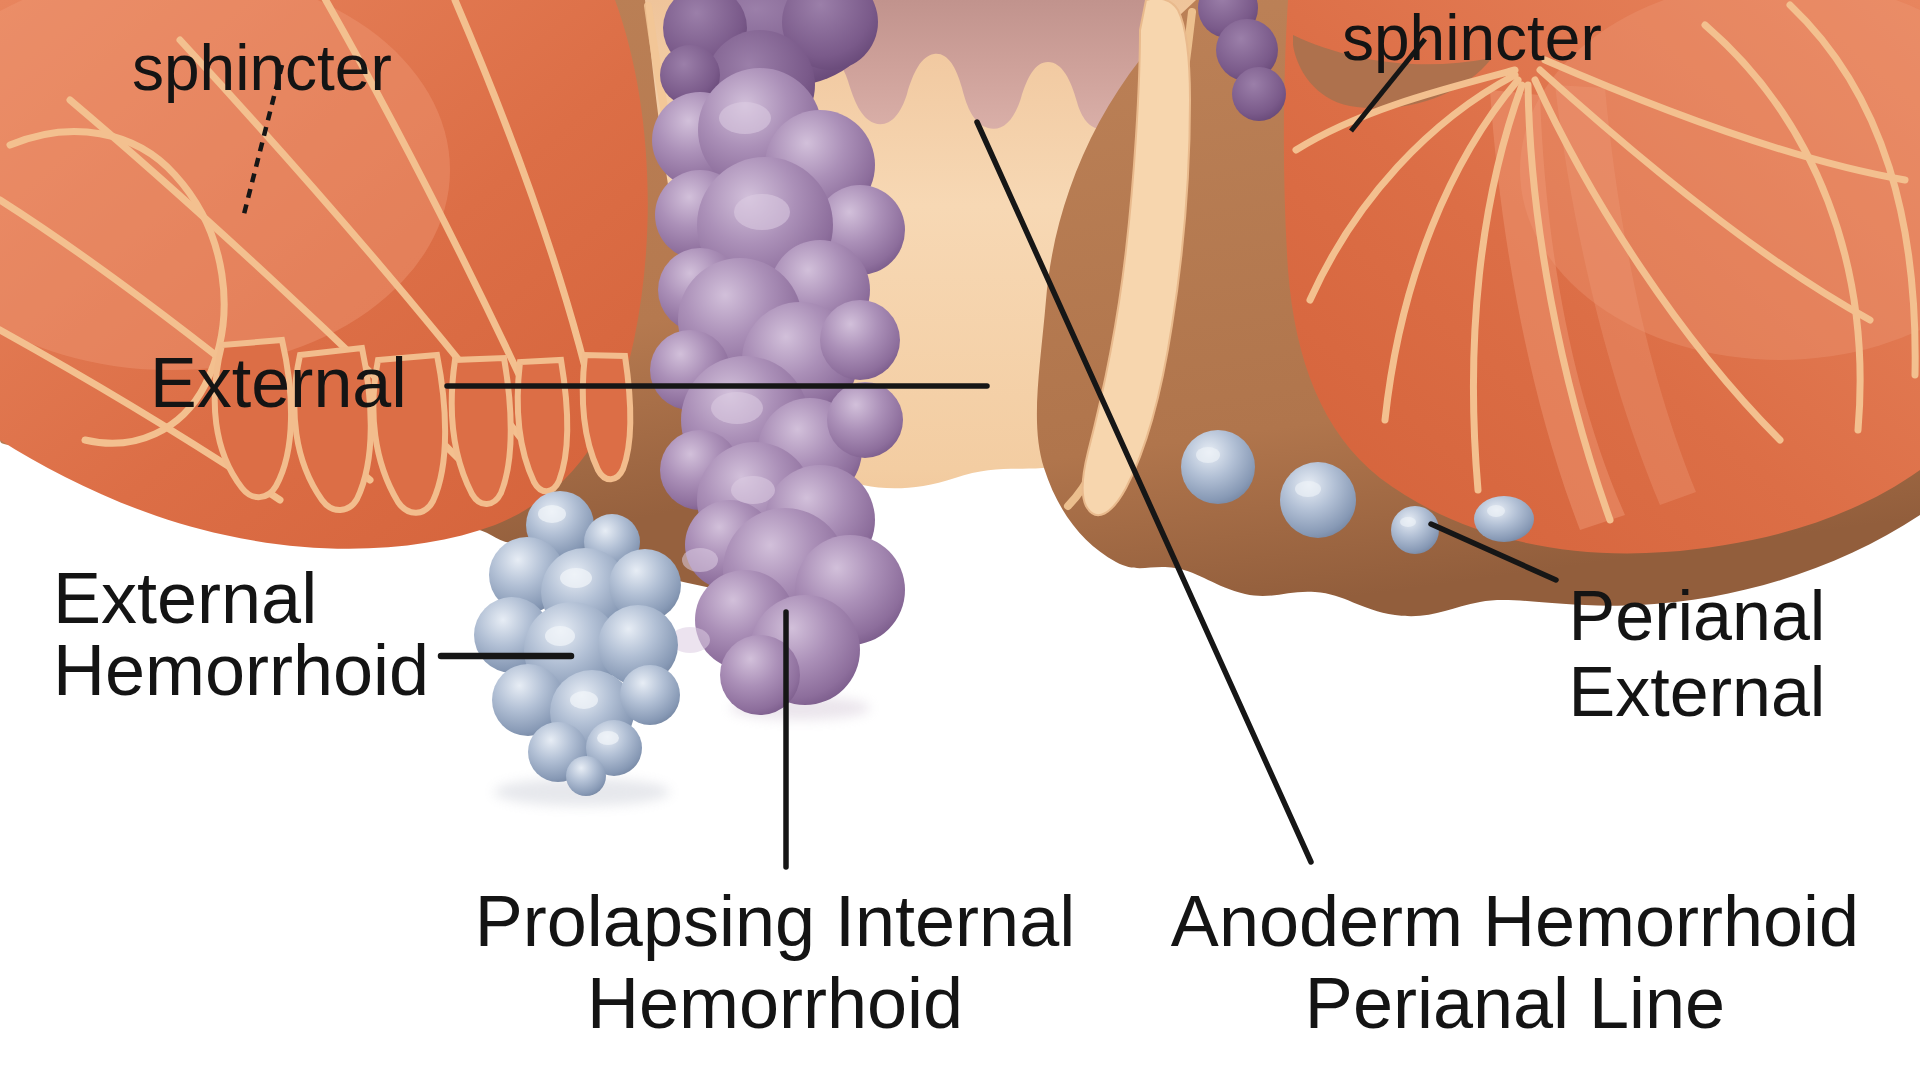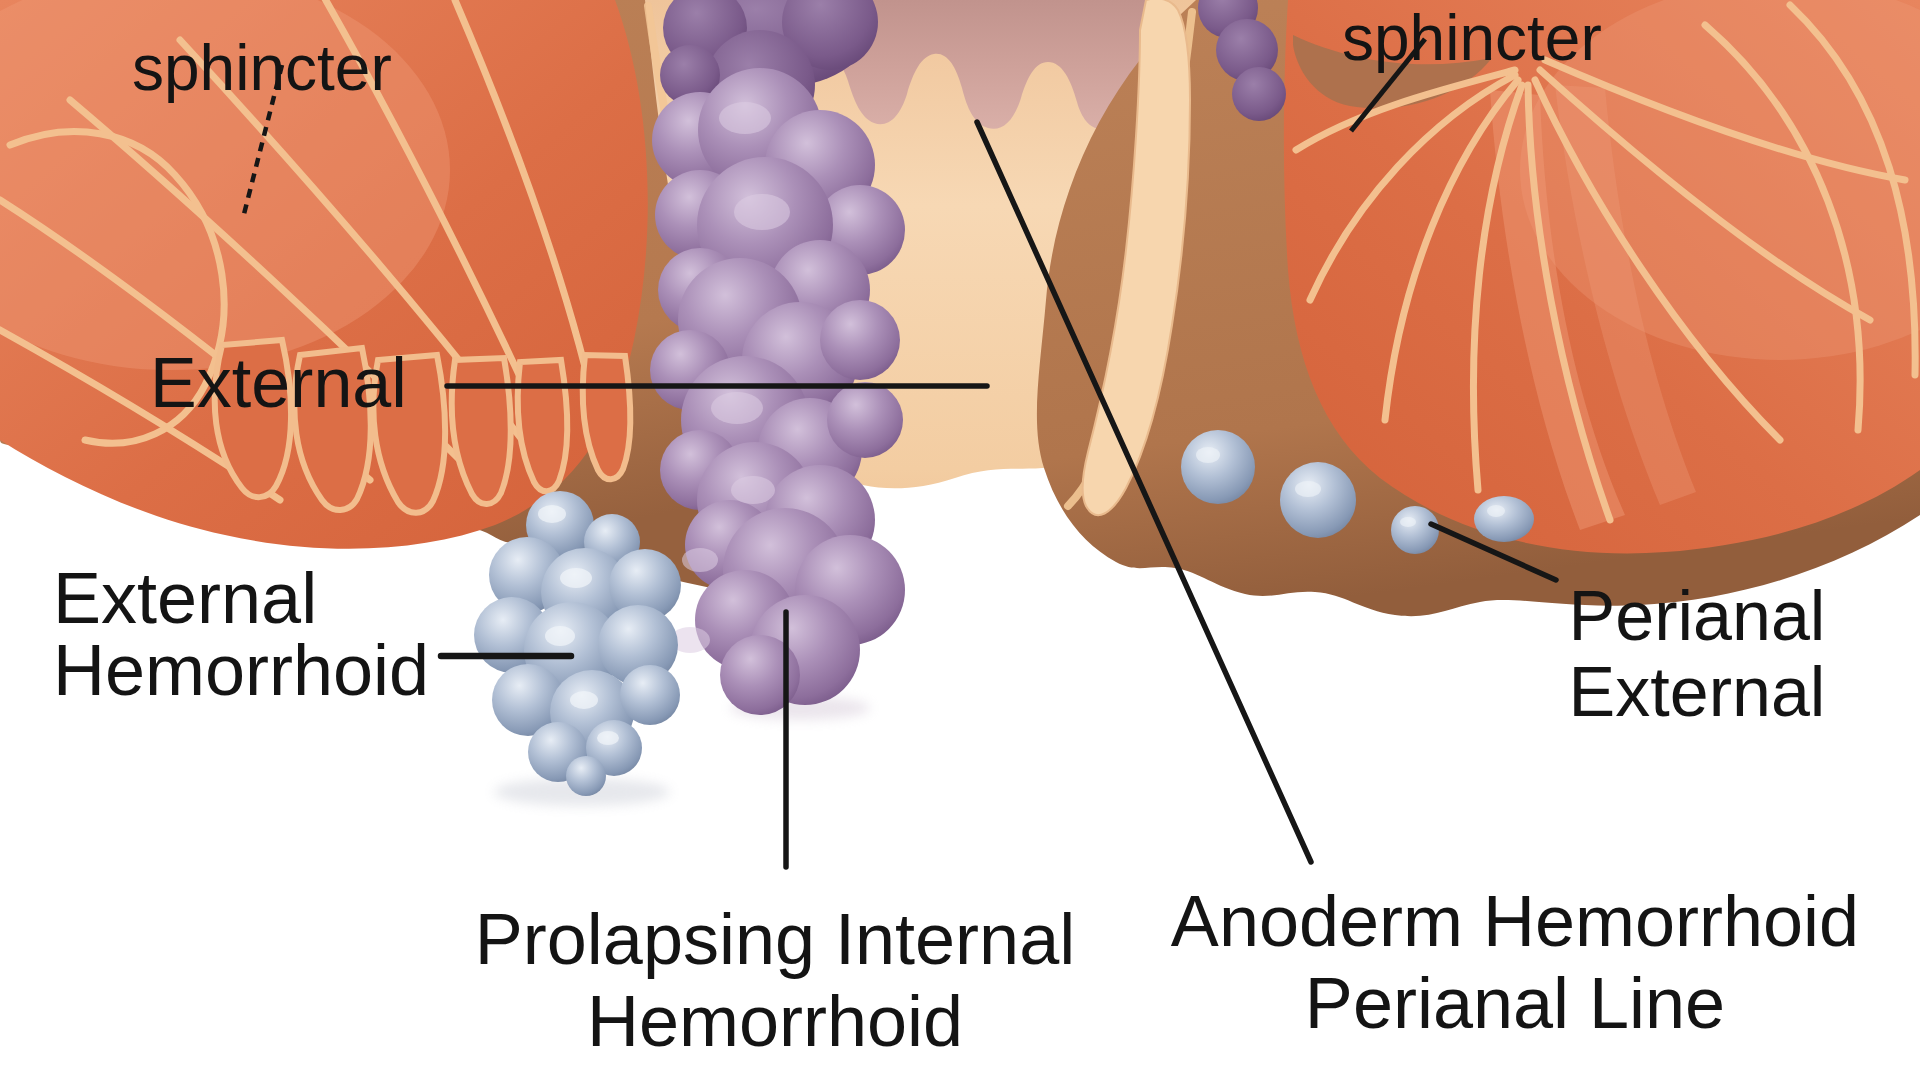--- a/index.html
+++ b/index.html
@@ -284,21 +284,21 @@
 
 <div class="lbl lbl-sphincter" style="left:1342px;top:-30px;">sphincter</div>
 
 <div class="lbl lbl-anoderm" style="left:150px;top:348px;">External</div>
 
 <div class="lbl lbl-external" style="left:53px;top:562px;">
   <span>External</span>
   <span class="l2">Hemorrhoid</span>
 </div>
 
-<div class="lbl lbl-bottom" style="left:775px;top:898px;">
+<div class="lbl lbl-bottom" style="left:775px;top:880px;">
   <span>Prolapsing Internal</span>
   <span class="l2">Hemorrhoid</span>
 </div>
 
 <div class="lbl lbl-bottom" style="left:1515px;top:880px;">
   <span>Anoderm Hemorrhoid</span>
   <span class="l2">Perianal Line</span>
 </div>
 
 <div class="lbl lbl-perianal" style="left:1697px;top:578px;">

